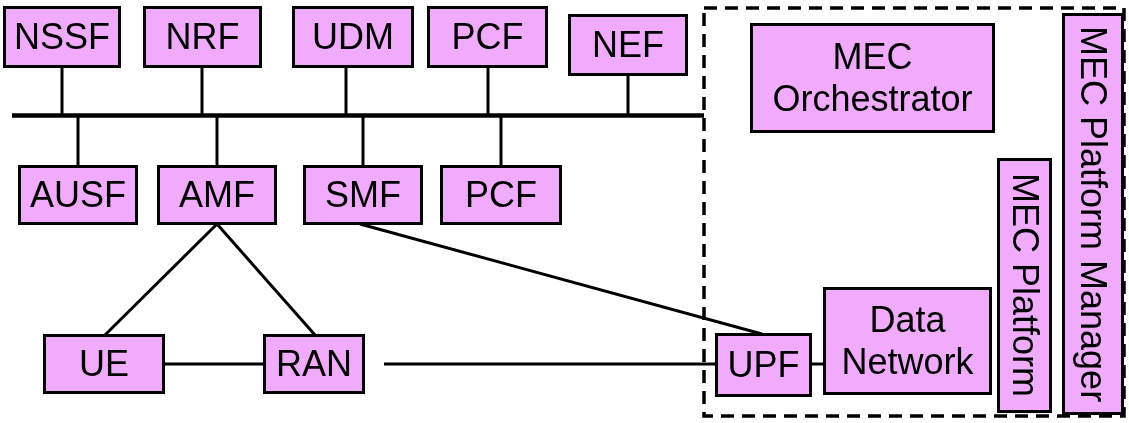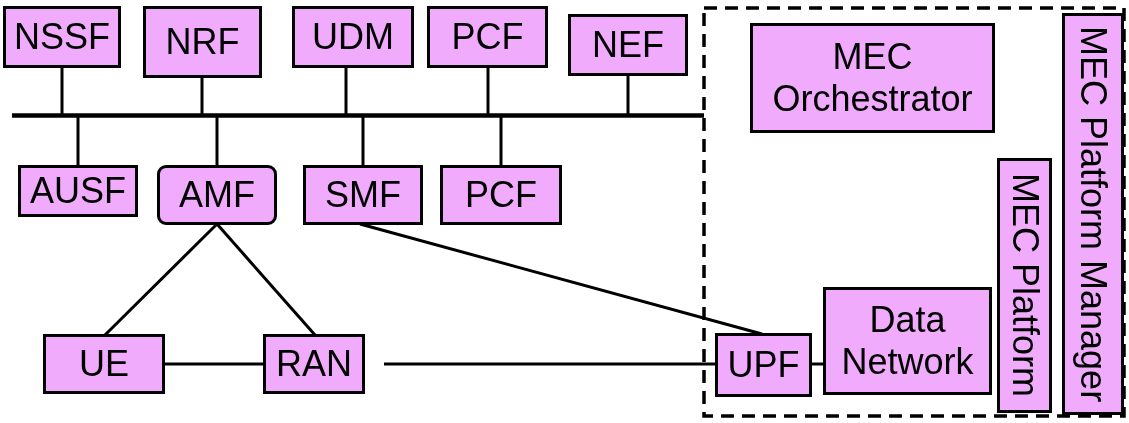--- a/index.html
+++ b/index.html
@@ -26,27 +26,27 @@
     line-height: 1.18;
     letter-spacing: 0px;
     white-space: normal;
   }
   .vertical {
     writing-mode: vertical-rl;
     text-orientation: mixed;
   }
   
   .nssf { left: 3px;   top: 6px; width: 118px; height: 62px; }
-  .nrf  { left: 143px; top: 6px; width: 119px; height: 72px; }
+  .nrf  { left: 143px; top: 6px; width: 119px; height: 62px; }
   .udm  { left: 285px; top: 6px; width: 122px; height: 62px; margin-left: 7px; }
   .pcf1 { left: 427px; top: 6px; width: 121px; height: 62px; }
   .nef  { left: 568px; top: 6px; width: 120px; height: 62px; margin-top: 8px; }
   
-  .ausf { left: 18px;  top: 165px; width: 120px; height: 52px; }
-  .amf  { left: 157px; top: 165px; width: 120px; height: 60px; border-radius: 9px; }
+  .ausf { left: 18px;  top: 165px; width: 120px; height: 60px; }
+  .amf  { left: 157px; top: 165px; width: 120px; height: 60px; }
   .smf  { left: 303px; top: 165px; width: 120px; height: 60px; }
   .pcf2 { left: 440px; top: 165px; width: 122px; height: 60px; }
   
   .ue   { left: 43px;  top: 334px; width: 122px; height: 60px; }
   .ran  { left: 263px; top: 334px; width: 102px; height: 60px; }
   .upf  { left: 715px; top: 333px; width: 97px;  height: 64px; }
   .dn   { left: 823px; top: 287px; width: 169px; height: 108px; padding: 1px 4px; }
   
   .meco { left: 750px; top: 23px;  width: 245px; height: 110px; }
   .mecp { left: 997px; top: 158px; width: 55px;  height: 255px; }

